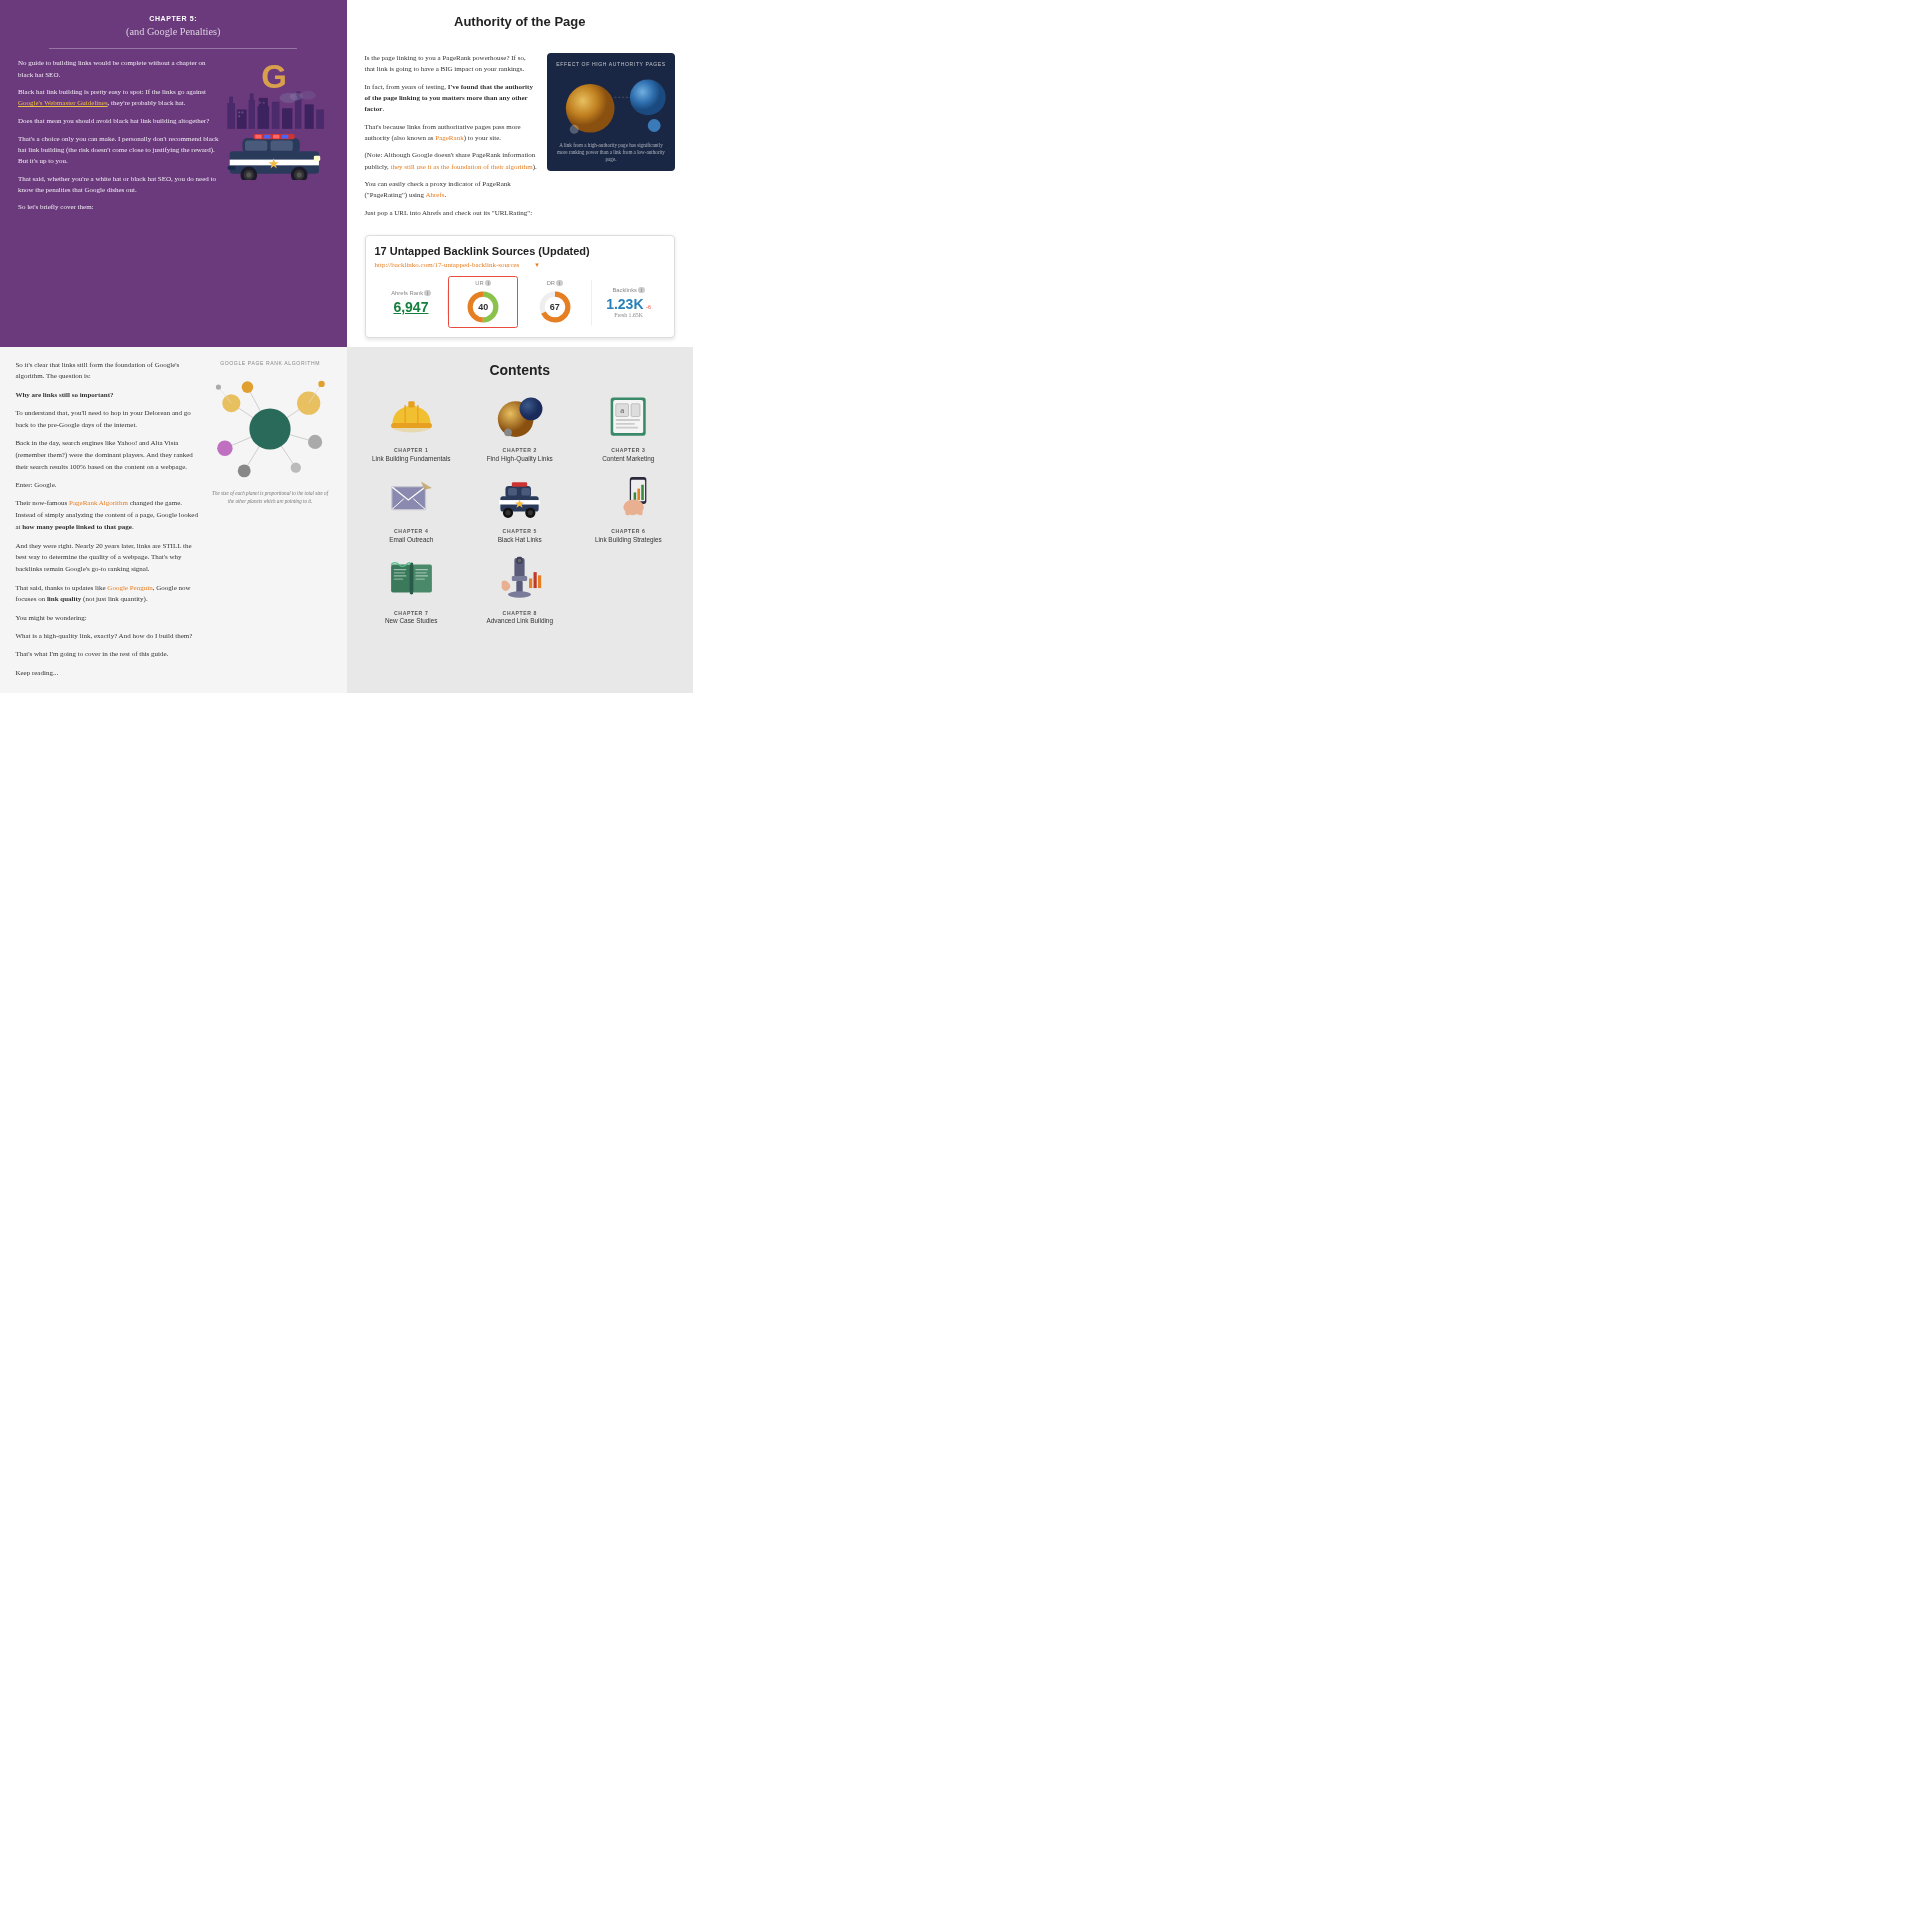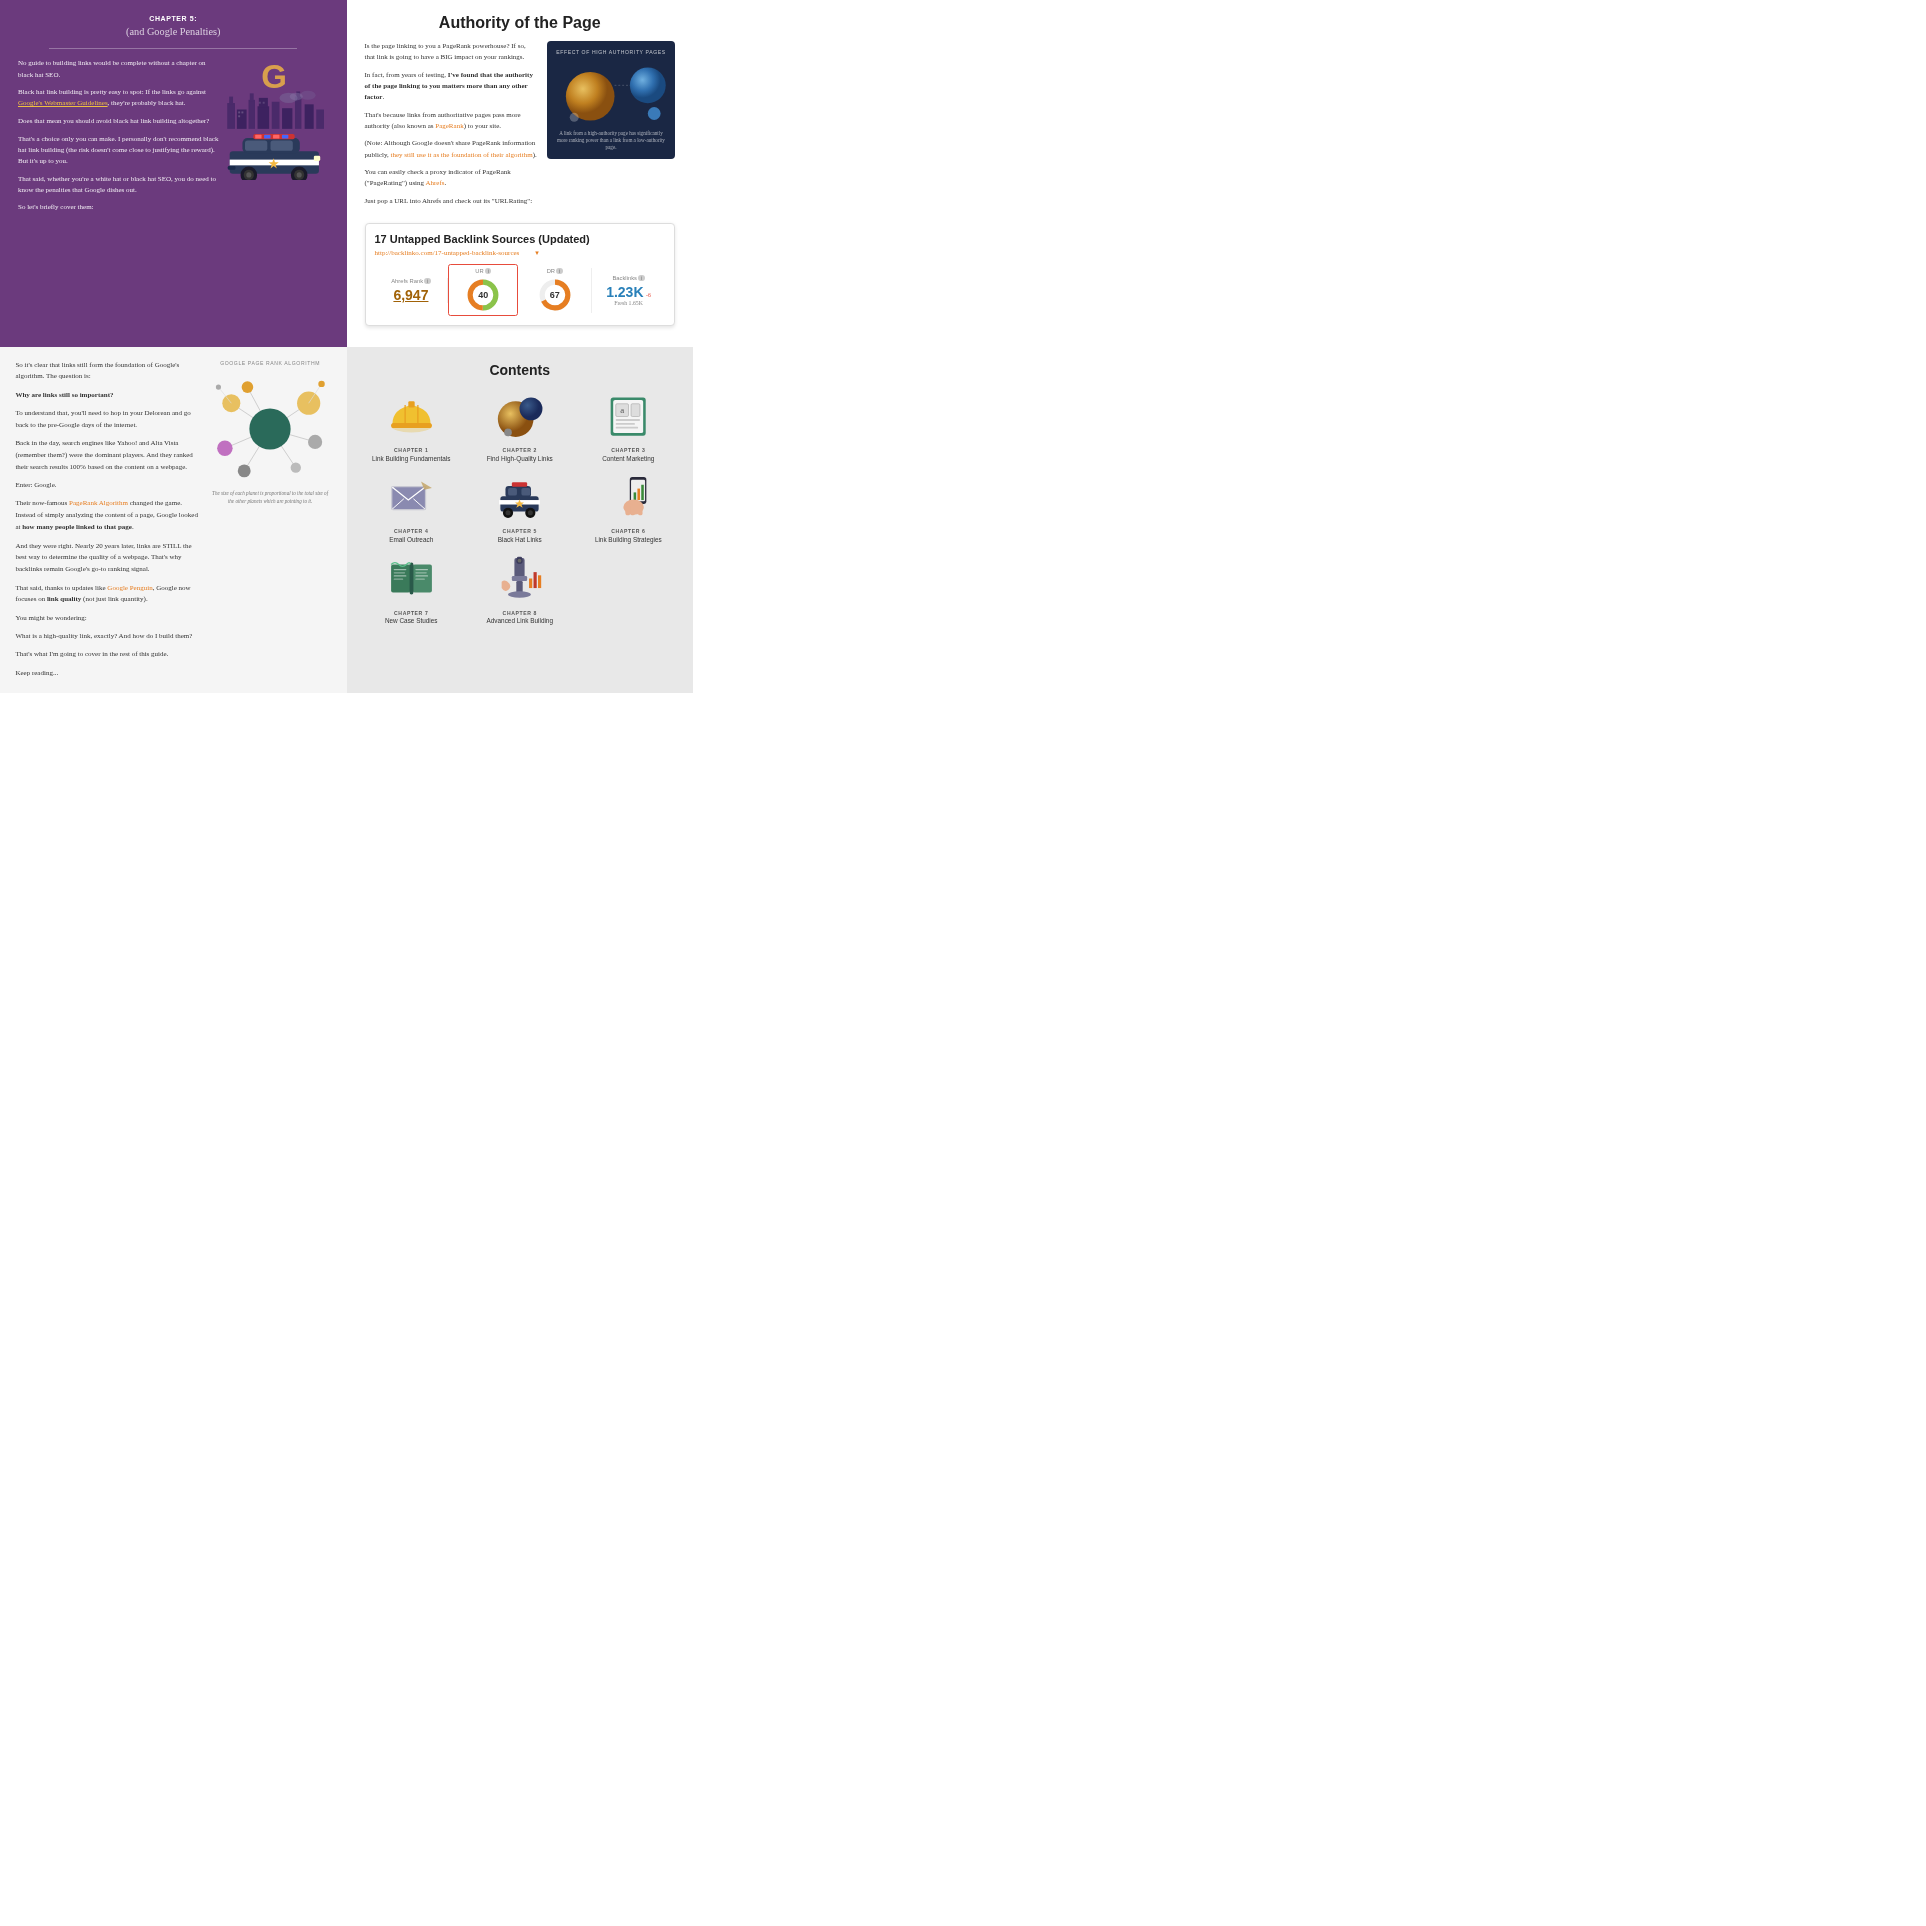--- a/index.html
+++ b/index.html
@@ -89,25 +89,25 @@
     }
 
     
     .quad-top-right {
       background: white;
       padding: 14px 18px;
       overflow: hidden;
     }
     .authority-title {
       font-family: Arial, sans-serif;
-      font-size: 16px;
+      font-size: 13px;
       font-weight: 700;
       text-align: center;
       color: #222;
-      margin-bottom: 9px;
+      margin-bottom: 24px;
     }
     .authority-text {
       font-size: 7px;
       line-height: 1.6;
       color: #333;
       margin-bottom: 6.4px;
     }
     .authority-text strong { font-weight: 700; }
     .authority-text a { color: #e67e22; text-decoration: none; }
     .authority-layout {
@@ -205,21 +205,21 @@
       color: #666;
       font-size: 4.5px;
       display: inline-flex;
       align-items: center;
       justify-content: center;
     }
     .stat-value-blue {
       font-family: Arial, sans-serif;
       font-size: 14px;
       font-weight: 700;
-      color: #a16207;
+      color: #15803d;
       text-decoration: underline;
     }
     .stat-value-backlinks {
       font-family: Arial, sans-serif;
       font-size: 14px;
       font-weight: 700;
       color: #2980b9;
     }
     .backlinks-sub {
       font-size: 5.8px;

